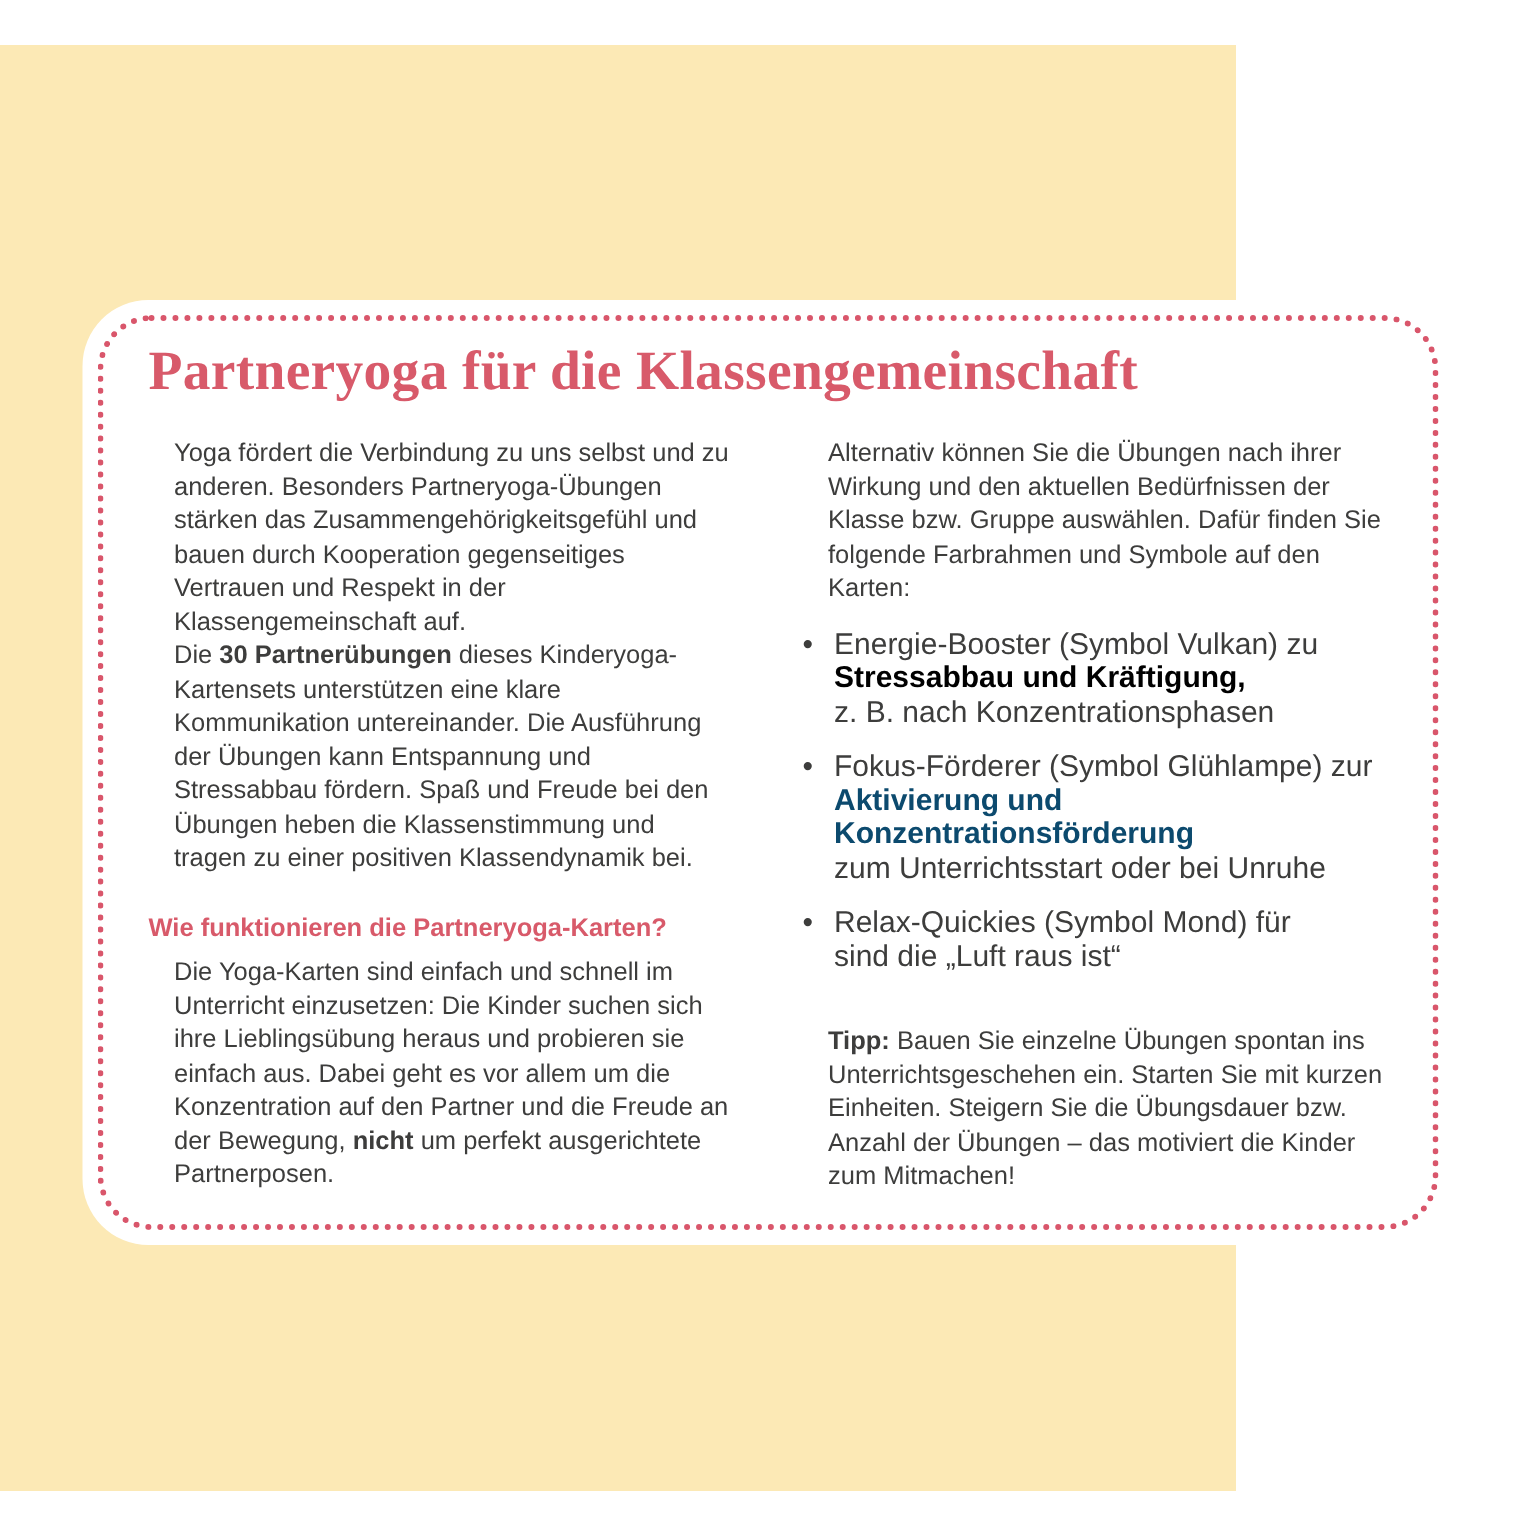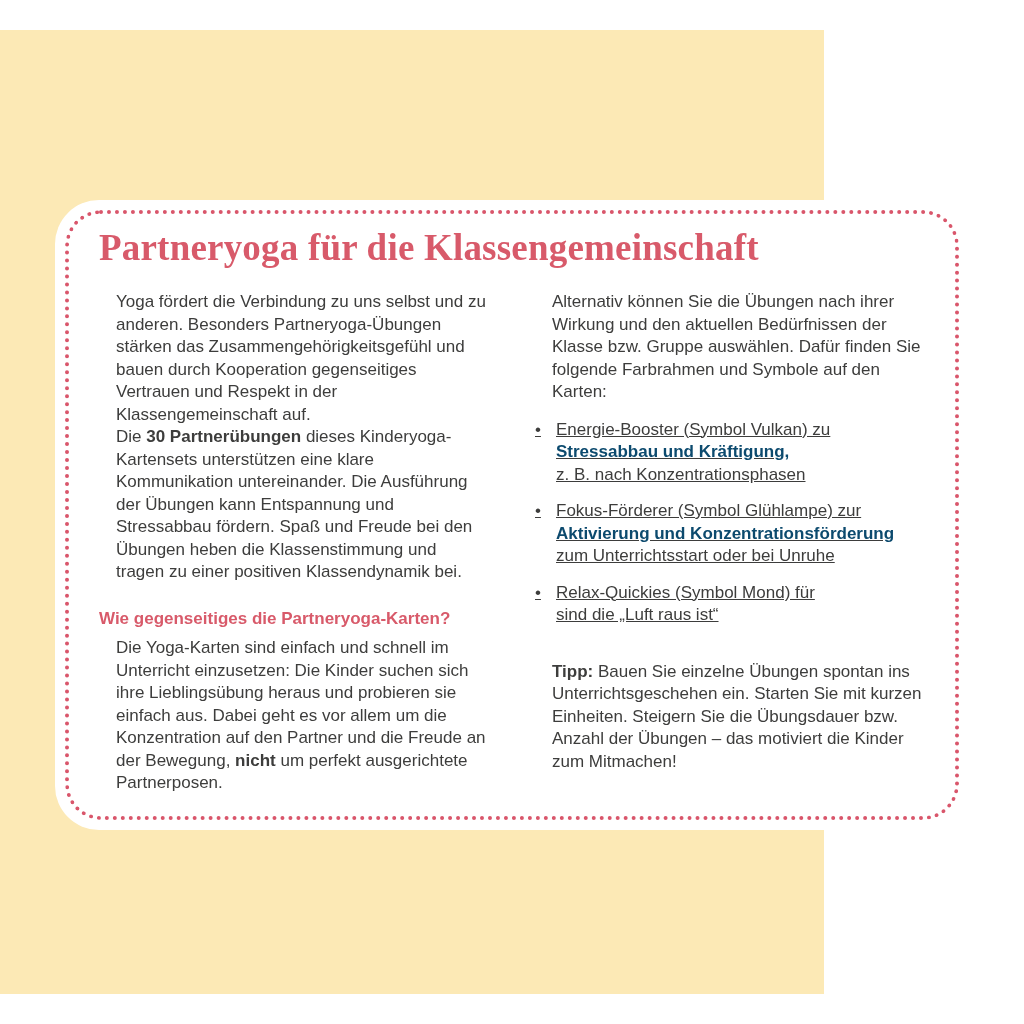--- a/index.html
+++ b/index.html
@@ -60,33 +60,32 @@
     font-size: 17px;
     line-height: 22.5px;
     font-weight: 700;
     color: #d85a6a;
   }
   .after-subheading { margin-top: 7px; }
   .bullets { margin-top: 15px; }
   .bullet {
     display: flex;
     margin-top: 14px;
-    font-size: 17px;
+    font-size: 20px;
     line-height: 22.5px;
-    text-decoration: underline;
   }
   .bullet:first-child { margin-top: 0; }
   .bullet-marker {
     width: 21px;
     flex: none;
   }
   .bullet-marker::before { content: "•"; }
   .bullet-body span { display: block; }
   .hl { font-weight: 700; }
-  .hl-red   { color: #0c4a6e; }
+  .hl-red   { color: #000000; }
   .hl-gold  { color: #0c4a6e; }
   .hl-green { color: #64a43e; }
   .tip { margin-top: 34px; }
 </style>
 </head>
 <body>
 
 <div class="artwork">
   <div class="card" style="top:170px;">
     <div class="dotted-border"></div>
@@ -96,21 +95,21 @@
 
       <div class="columns">
 
         <div class="col">
           <p class="para">
             <span>Yoga fördert die Verbindung zu uns selbst und zu anderen. Besonders Partneryoga-Übungen stärken das Zusammengehörigkeitsgefühl und bauen durch Kooperation gegenseitiges Vertrauen und Respekt in der Klassengemeinschaft auf.</span>
           </p>
           <p class="para">
             <span>Die </span><span class="bold">30 Partnerübungen</span><span> dieses Kinderyoga-Kartensets unterstützen eine klare Kommunikation untereinander. Die Ausführung der Übungen kann Entspannung und Stressabbau fördern. Spaß und Freude bei den Übungen heben die Klassenstimmung und tragen zu einer positiven Klassendynamik bei.</span>
           </p>
-          <h2 class="subheading">Wie gegenseitiges die Partneryoga-Karten?</h2>
+          <h2 class="subheading">Wie funktionieren die Partneryoga-Karten?</h2>
           <p class="para after-subheading">
             <span>Die Yoga-Karten sind einfach und schnell im Unterricht einzusetzen: Die Kinder suchen sich ihre Lieblingsübung heraus und probieren sie einfach aus. Dabei geht es vor allem um die Konzentration auf den Partner und die Freude an der Bewegung, </span><span class="bold">nicht</span><span> um perfekt ausgerichtete Partnerposen.</span>
           </p>
         </div>
 
         <div class="col">
           <p class="para">
             <span>Alternativ können Sie die Übungen nach ihrer Wirkung und den aktuellen Bedürfnissen der Klasse bzw. Gruppe auswählen. Dafür finden Sie folgende Farbrahmen und Symbole auf den Karten:</span>
           </p>
 

